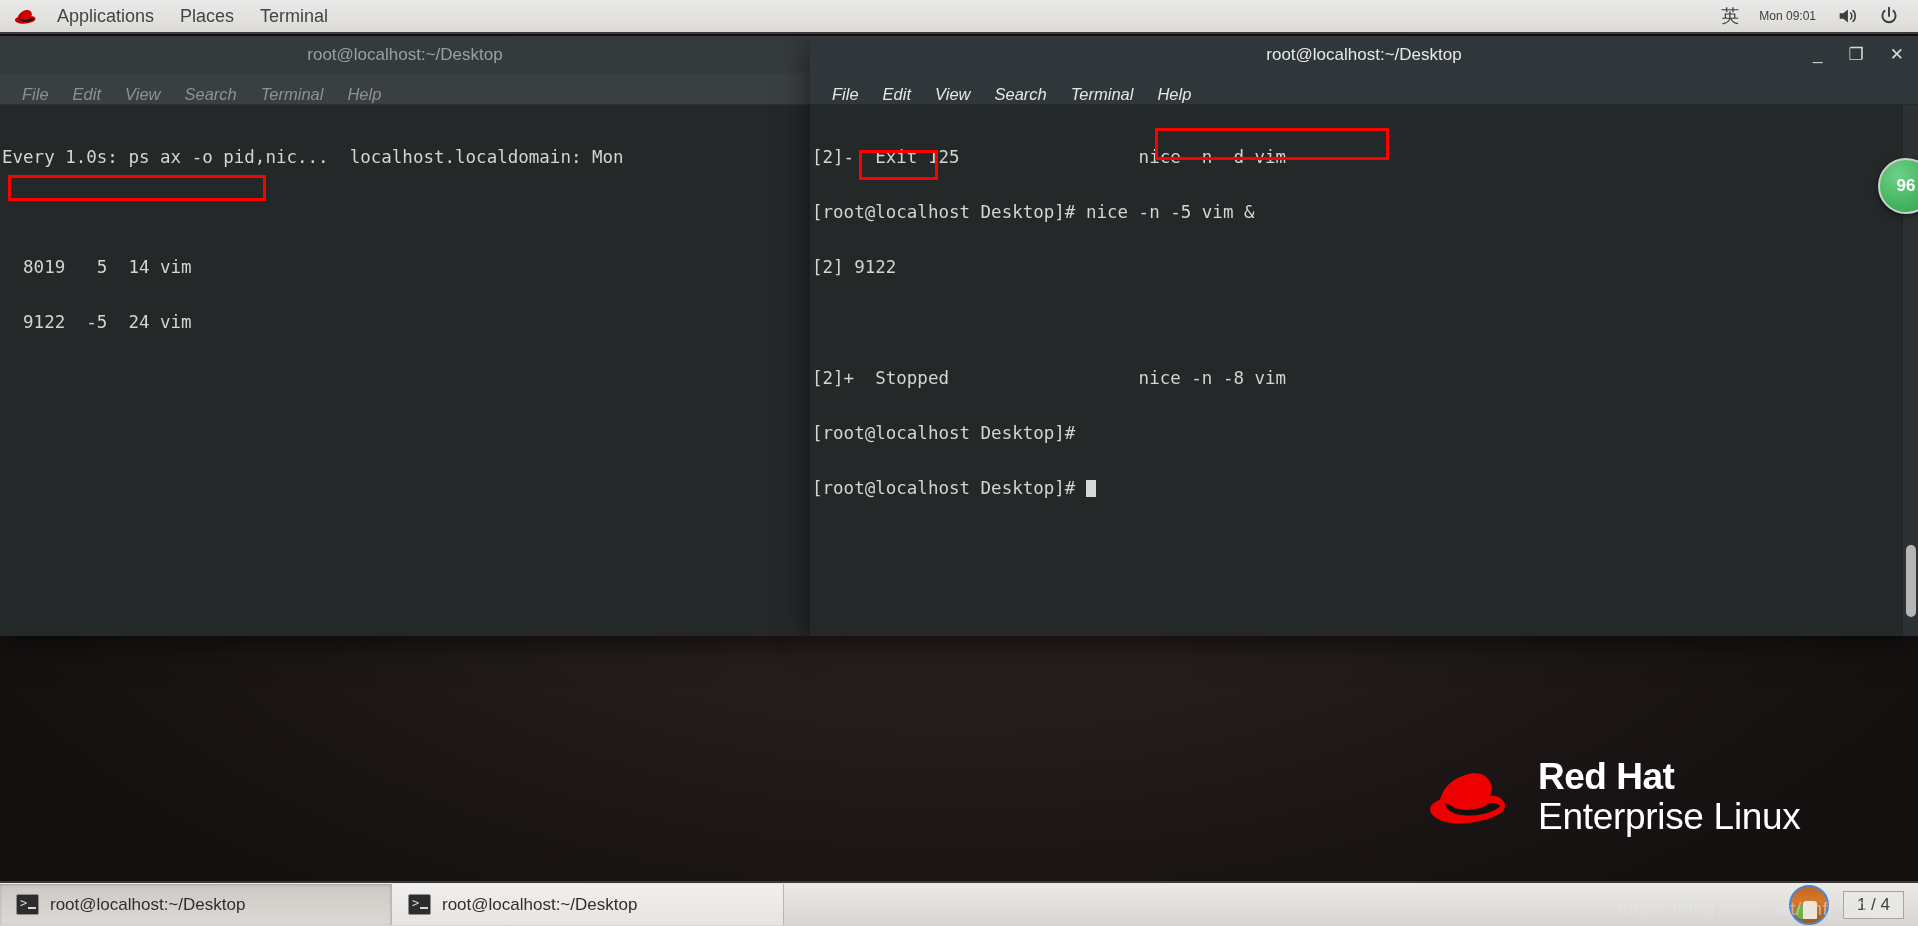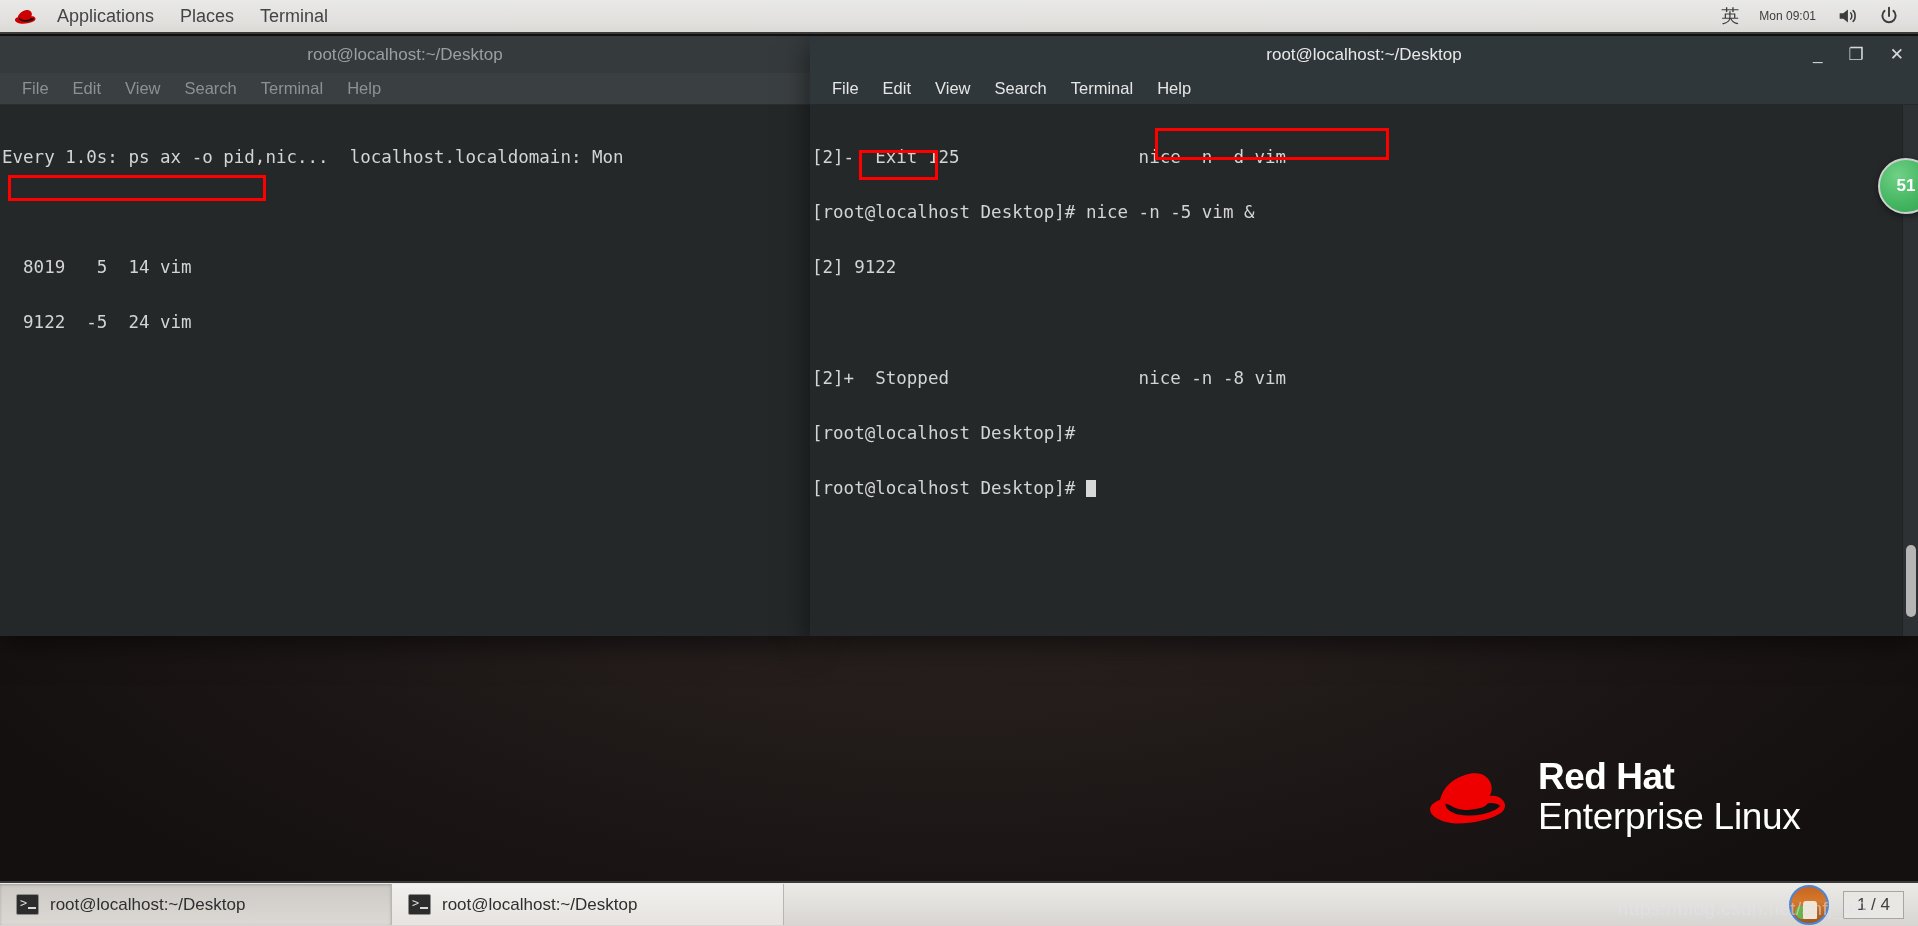--- a/index.html
+++ b/index.html
@@ -108,24 +108,25 @@
     height: 37px;
     display: flex;
     align-items: center;
     gap: 26px;
     color: #d8d8d8;
   }
   .win-btn { font-size: 17px; line-height: 1; cursor: default; }
   .menubar {
     height: 32px;
     display: flex;
-    align-items: center;
+    align-items: flex-end;
     padding-left: 10px;
     font-size: 16.5px;
     border-bottom: 1px solid rgba(0,0,0,0.25);
+    font-style: italic;
   }
   .menubar.inactive { background: #3a3f41; color: #8c9294; }
   .menubar.active   { background: #30373a; color: #e6e6e6; }
   .menubar .mi { padding: 0 12px; cursor: default; }
   .term-body {
     background: #242829;
     position: relative;
     padding: 6px 0 5px 0;
     font-family: "DejaVu Sans Mono", "Liberation Mono", monospace;
     font-size: 17.5px;
@@ -393,21 +394,21 @@
         <div class="thumb"></div>
       </div>
     </div>
   </div>
 
   <div class="annot-box" id="annot-left-row"></div>
   <div class="annot-box" id="annot-cmd"></div>
   <div class="annot-box" id="annot-pid"></div>
 
   <div id="green-badge">
-    <span>51</span>
+    <span>96</span>
   </div>
 
   <div id="taskbar">
     <div class="task-btn pressed">
       <span class="task-icon"></span>
       <span>root@localhost:~/Desktop</span>
     </div>
     <div class="task-btn normal">
       <span class="task-icon"></span>
       <span>root@localhost:~/Desktop</span>

